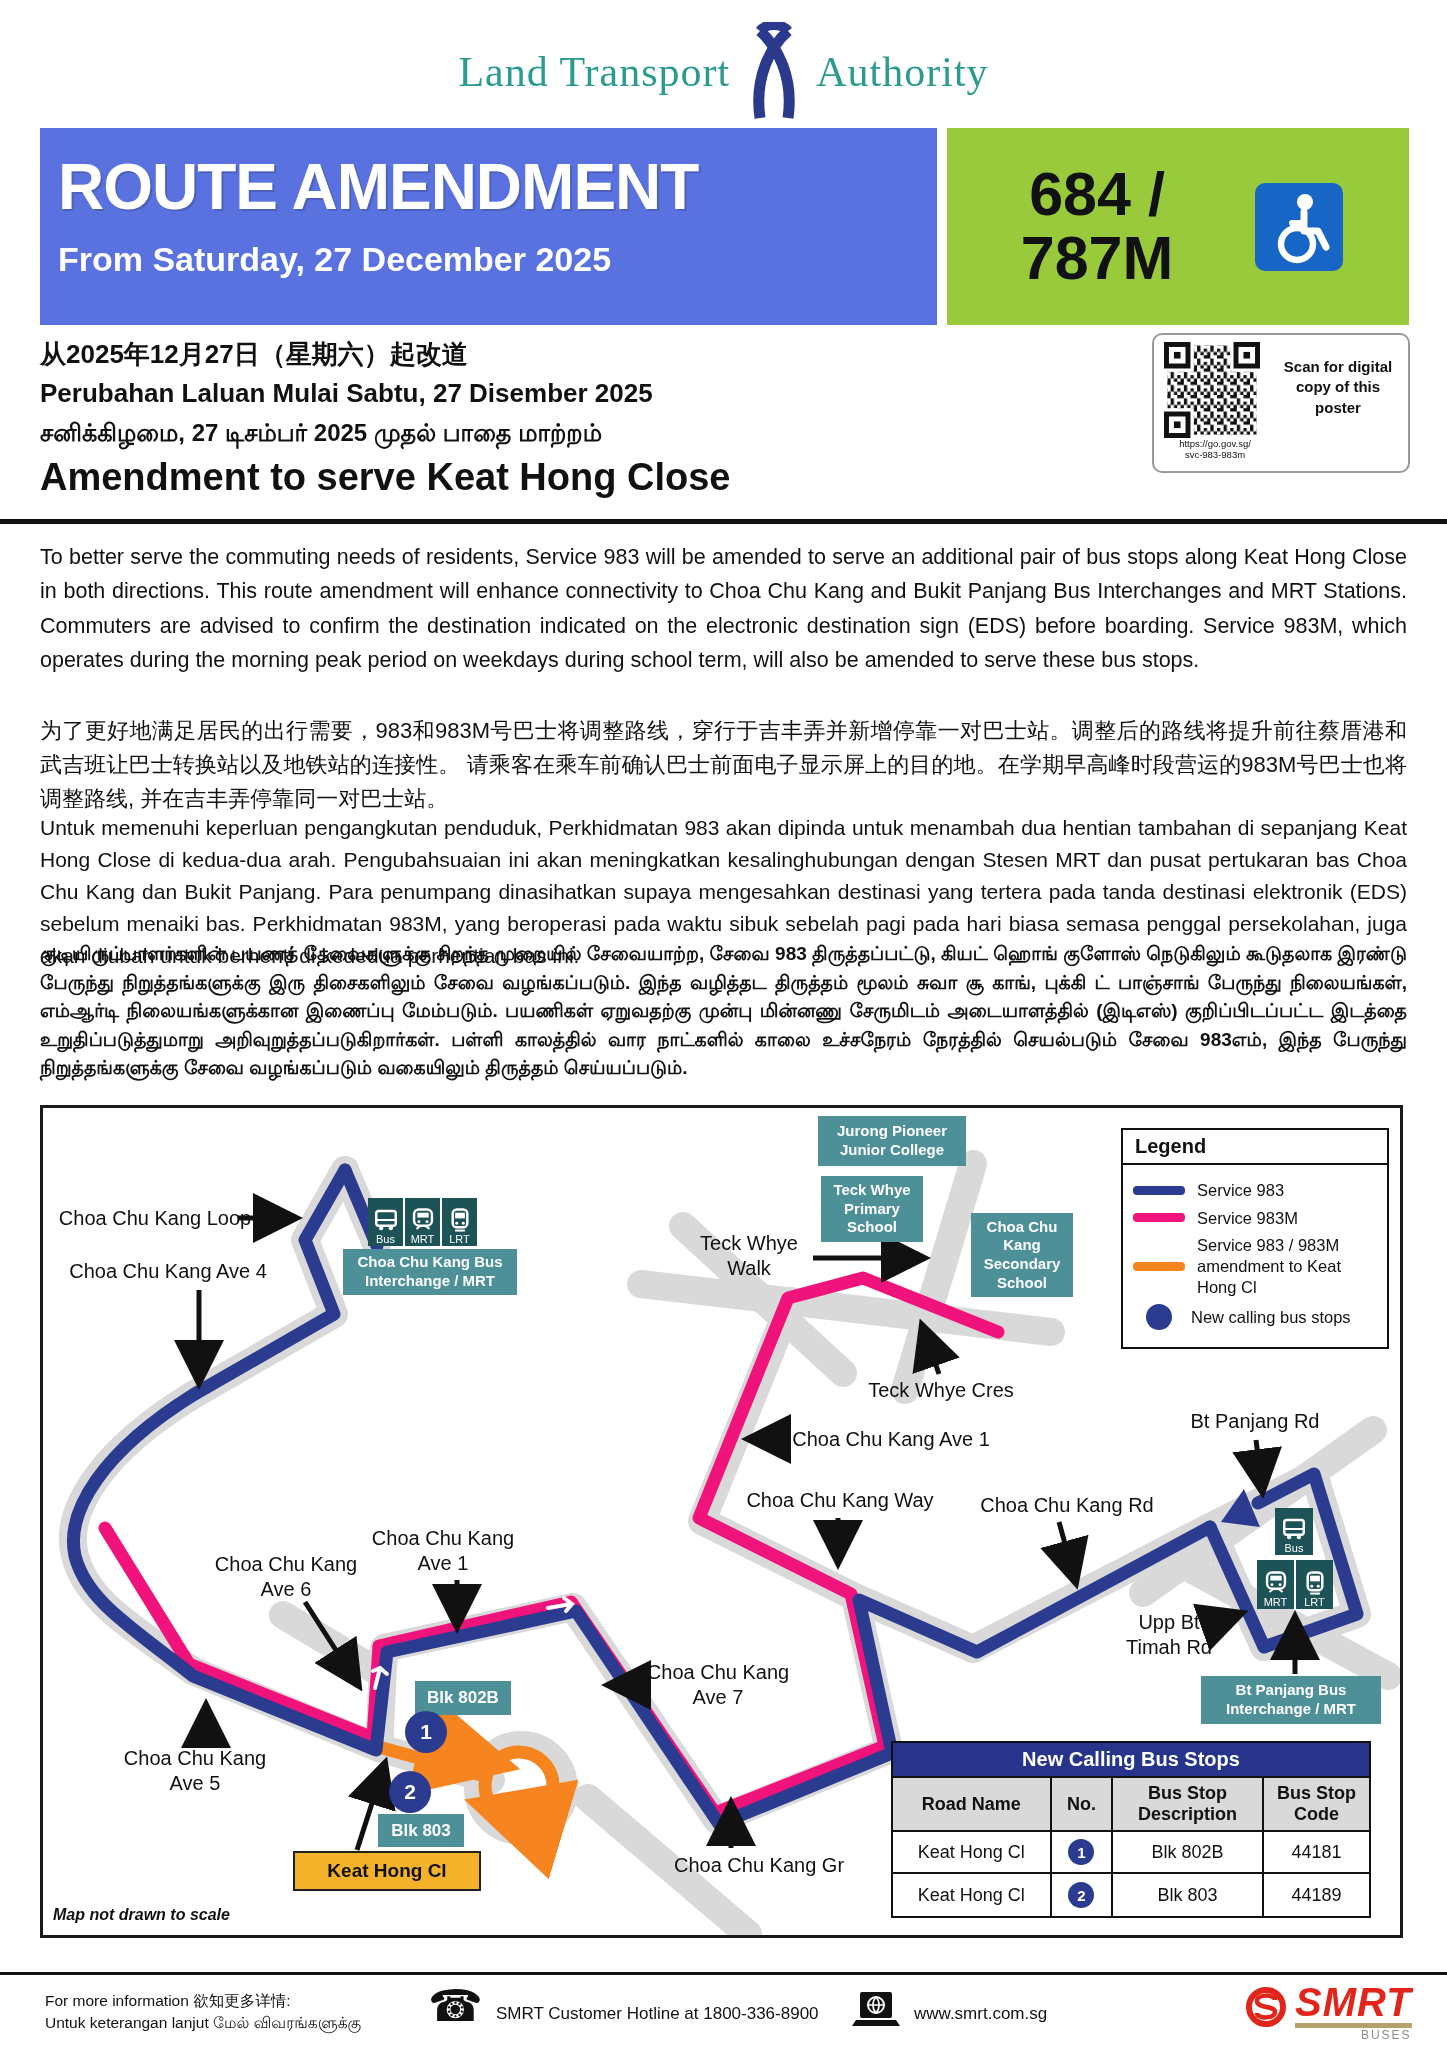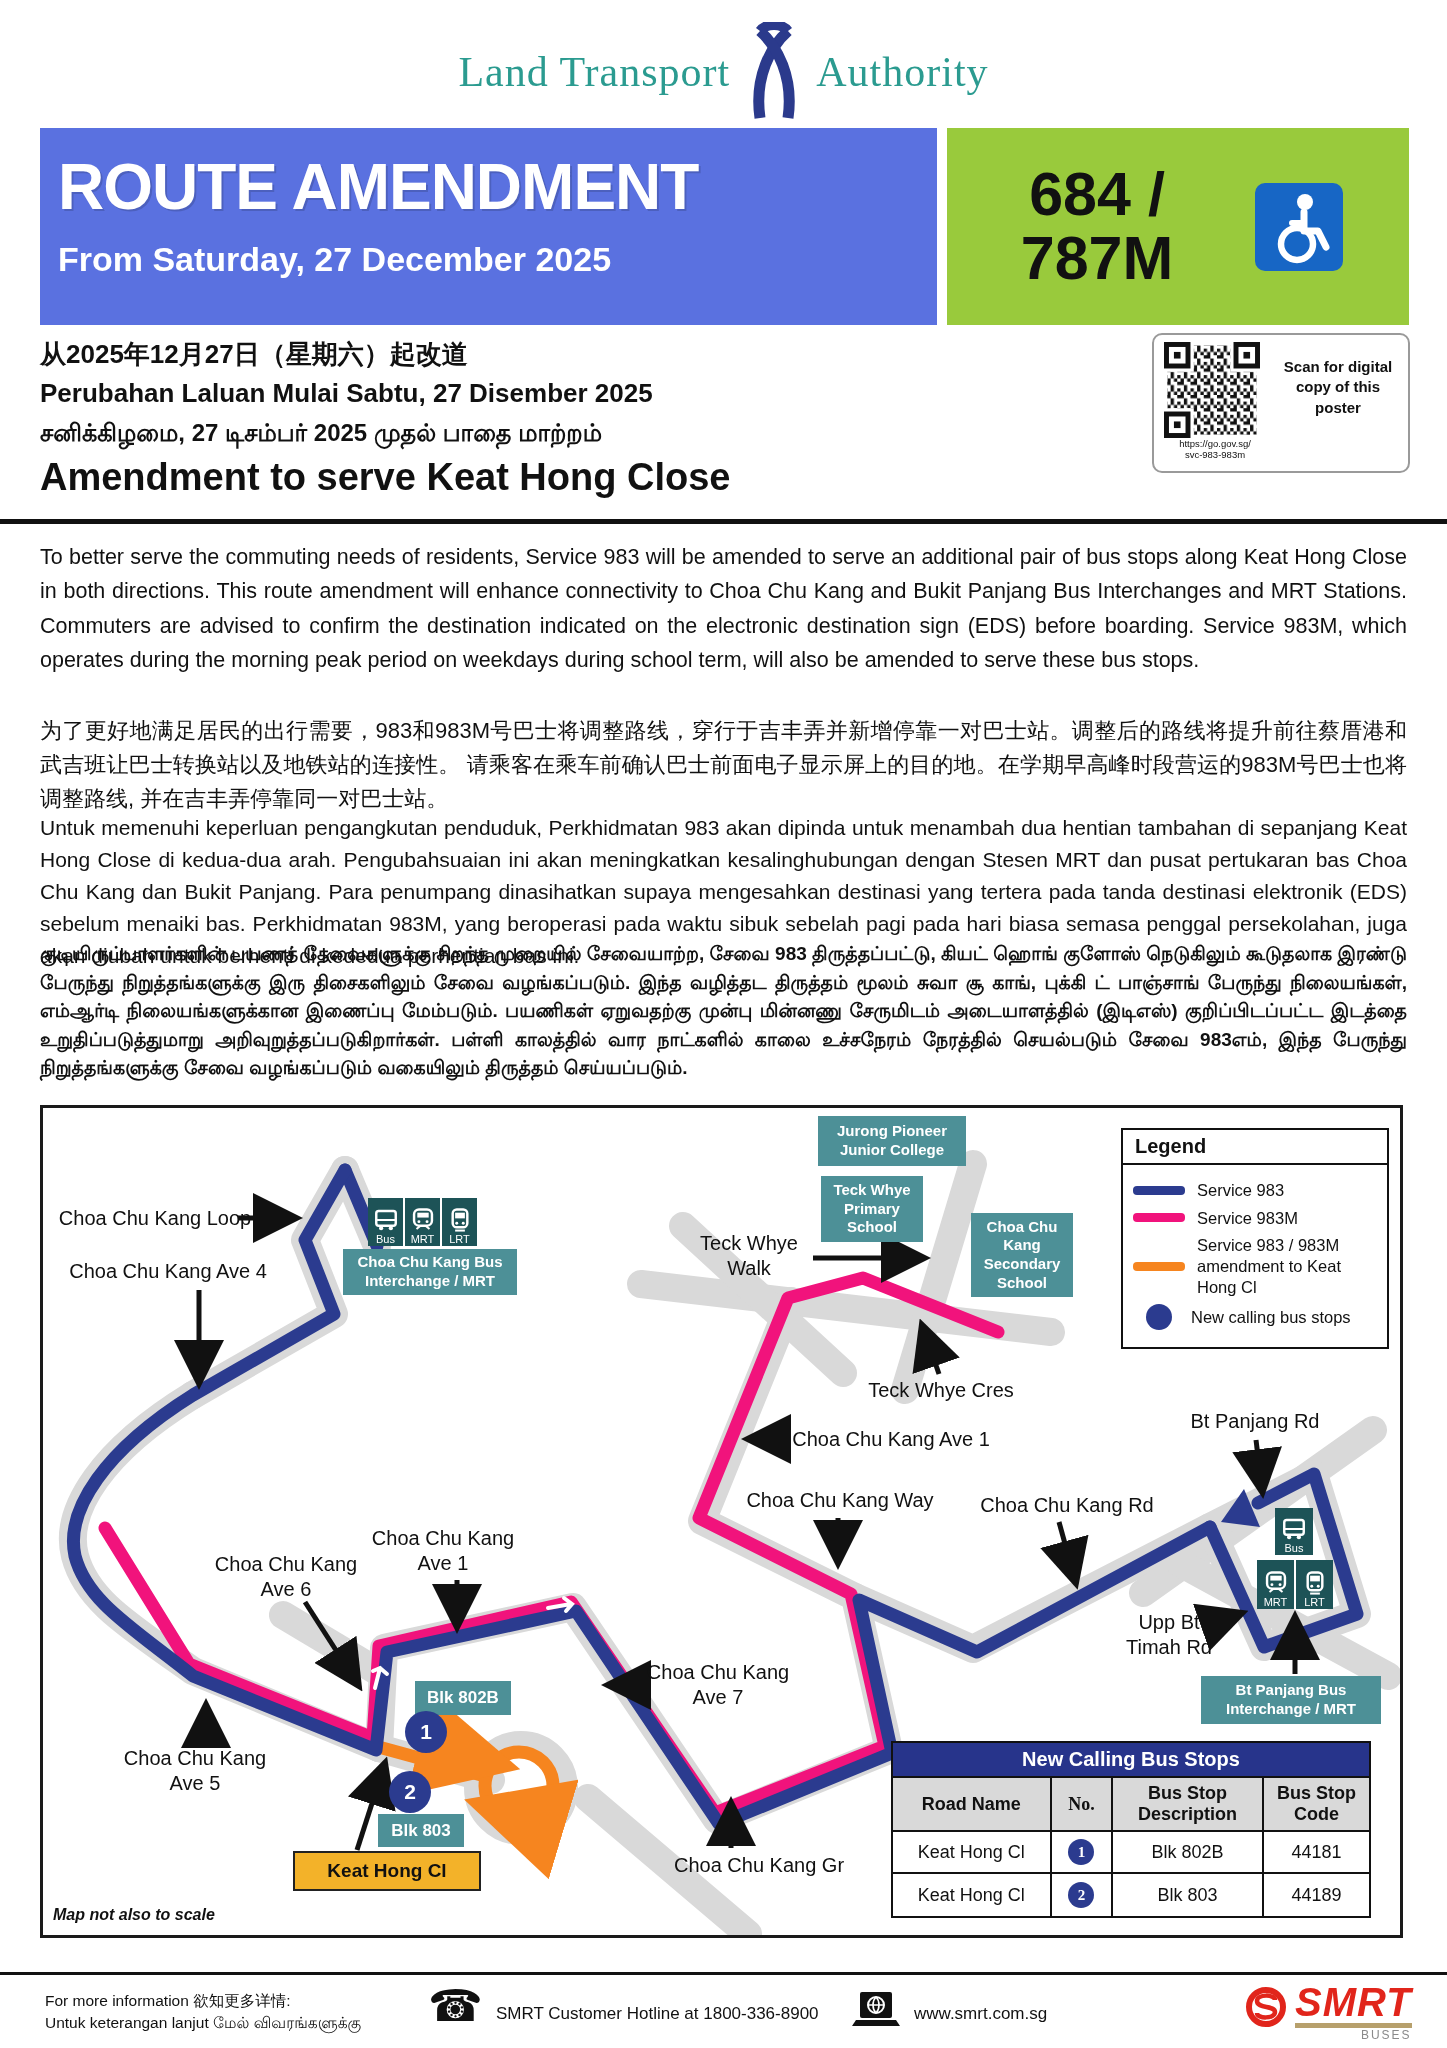--- a/index.html
+++ b/index.html
@@ -51,21 +51,21 @@
   .sw-983{background:#2b3b8f;} .sw-983m{background:#f1137c;} .sw-amd{background:#f6851f;}
   .lg-dot{width:26px;height:26px;border-radius:50%;background:#2b3b8f;flex:0 0 26px;margin:0 19px 0 13px;}
   .lg-lb{font-size:16.5px;line-height:1.25;}
   
   #stops-table{position:absolute;left:848px;top:633px;width:480px;border:2.5px solid #111;background:#fff;box-sizing:border-box;}
   #stops-table .tt{background:#27348b;color:#fff;font-weight:bold;font-size:20px;text-align:center;padding:5px 0;border-bottom:2px solid #111;}
   .trow{display:flex;}
   .tcell{box-sizing:border-box;border-right:2px solid #111;border-bottom:2px solid #111;display:flex;align-items:center;justify-content:center;text-align:center;font-size:18px;padding:4px 2px;}
   .tcell:last-child{border-right:none;}
   .trow:last-child .tcell{border-bottom:none;}
-  .c1{width:160px;} .c2{width:62px;font-family:Liberation Serif, serif;} .c3{width:152px;} .c4{width:106px;}
+  .c1{width:160px;} .c2{width:62px;} .c3{width:152px;} .c4{width:106px;}
   .thead .tcell{background:#d9d9d9;font-weight:bold;min-height:54px;}
   .tbody .tcell{min-height:42px;}
   .tnum{width:26px;height:26px;border-radius:50%;background:#2b3b8f;color:#fff;display:flex;align-items:center;justify-content:center;font-size:15px;font-weight:bold;}
   
   #foot-rule{position:absolute;left:0;top:1972px;width:1447px;height:2.5px;background:#111;}
   #foot-info{position:absolute;left:45px;top:1990px;font-size:15.5px;line-height:1.45;}
   #foot-phone{position:absolute;left:428px;top:1984px;font-size:44px;line-height:1;}
   #foot-hotline{position:absolute;left:496px;top:2004px;font-size:17px;}
   #foot-web-ic{position:absolute;left:852px;top:1992px;}
   #foot-web{position:absolute;left:914px;top:2004px;font-size:17px;}
@@ -360,21 +360,21 @@
     <div class="trow tbody">
       <div class="tcell c1">Keat Hong Cl</div>
       <div class="tcell c2">
           <span class="tnum">2</span>
         </div>
       <div class="tcell c3">Blk 803</div>
       <div class="tcell c4">44189</div>
     </div>
   </div>
 
-  <div id="map-note">Map not also to scale</div>
+  <div id="map-note">Map not drawn to scale</div>
 </div>
 
 <div id="foot-rule"></div>
 <div id="foot-info">
   <div>For more information 欲知更多详情:</div>
   <div>Untuk keterangan lanjut மேல் விவரங்களுக்கு</div>
 </div>
 <div id="foot-phone">☎</div>
 <div id="foot-hotline">SMRT Customer Hotline at 1800-336-8900</div>
 <svg id="foot-web-ic" width="48" height="38" viewBox="0 0 48 38">

